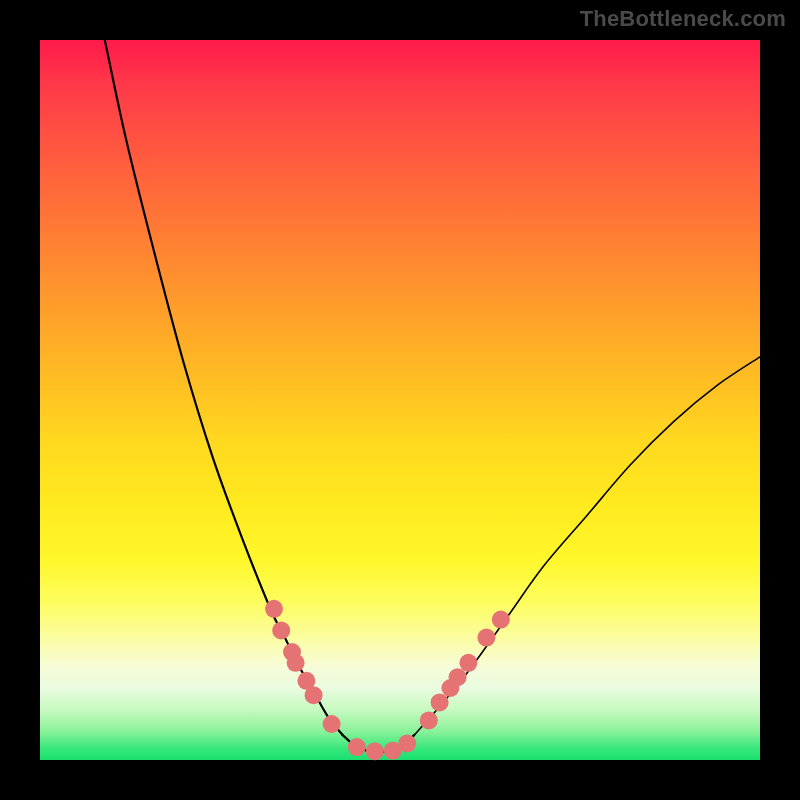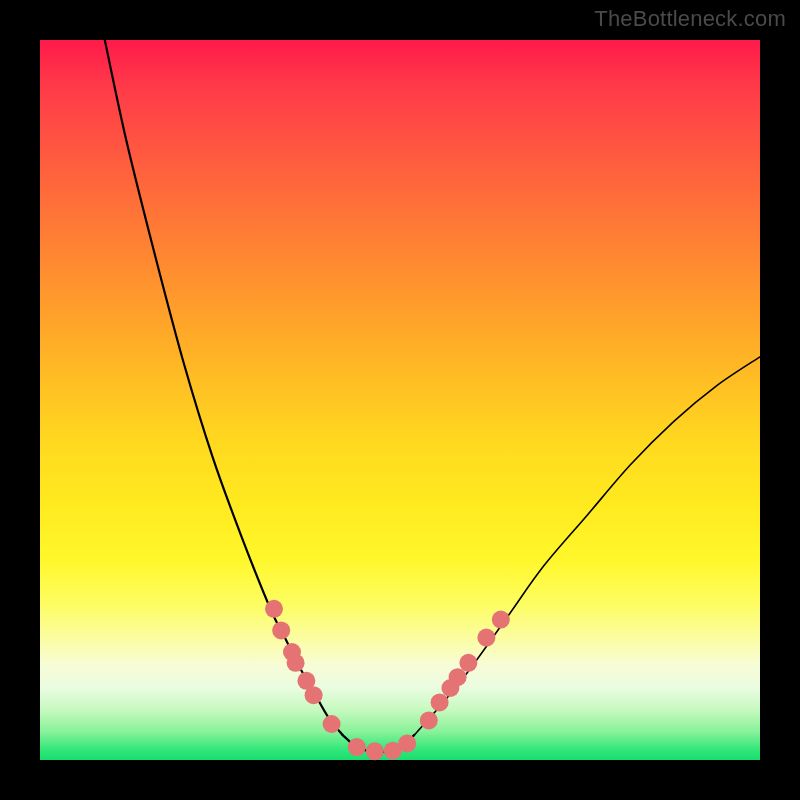--- a/index.html
+++ b/index.html
@@ -16,21 +16,21 @@
     width: 800px;
     height: 800px;
     background: #000;
     box-sizing: border-box;
   }
   .watermark {
     position: absolute;
     top: 6px;
     right: 14px;
     font-size: 22px;
-    font-weight: 400;
+    font-weight: 700;
     color: #4a4a4a;
     letter-spacing: 0.2px;
     user-select: none;
   }
   .plot-area {
     position: absolute;
     left: 40px;
     top: 40px;
     width: 720px;
     height: 720px;

